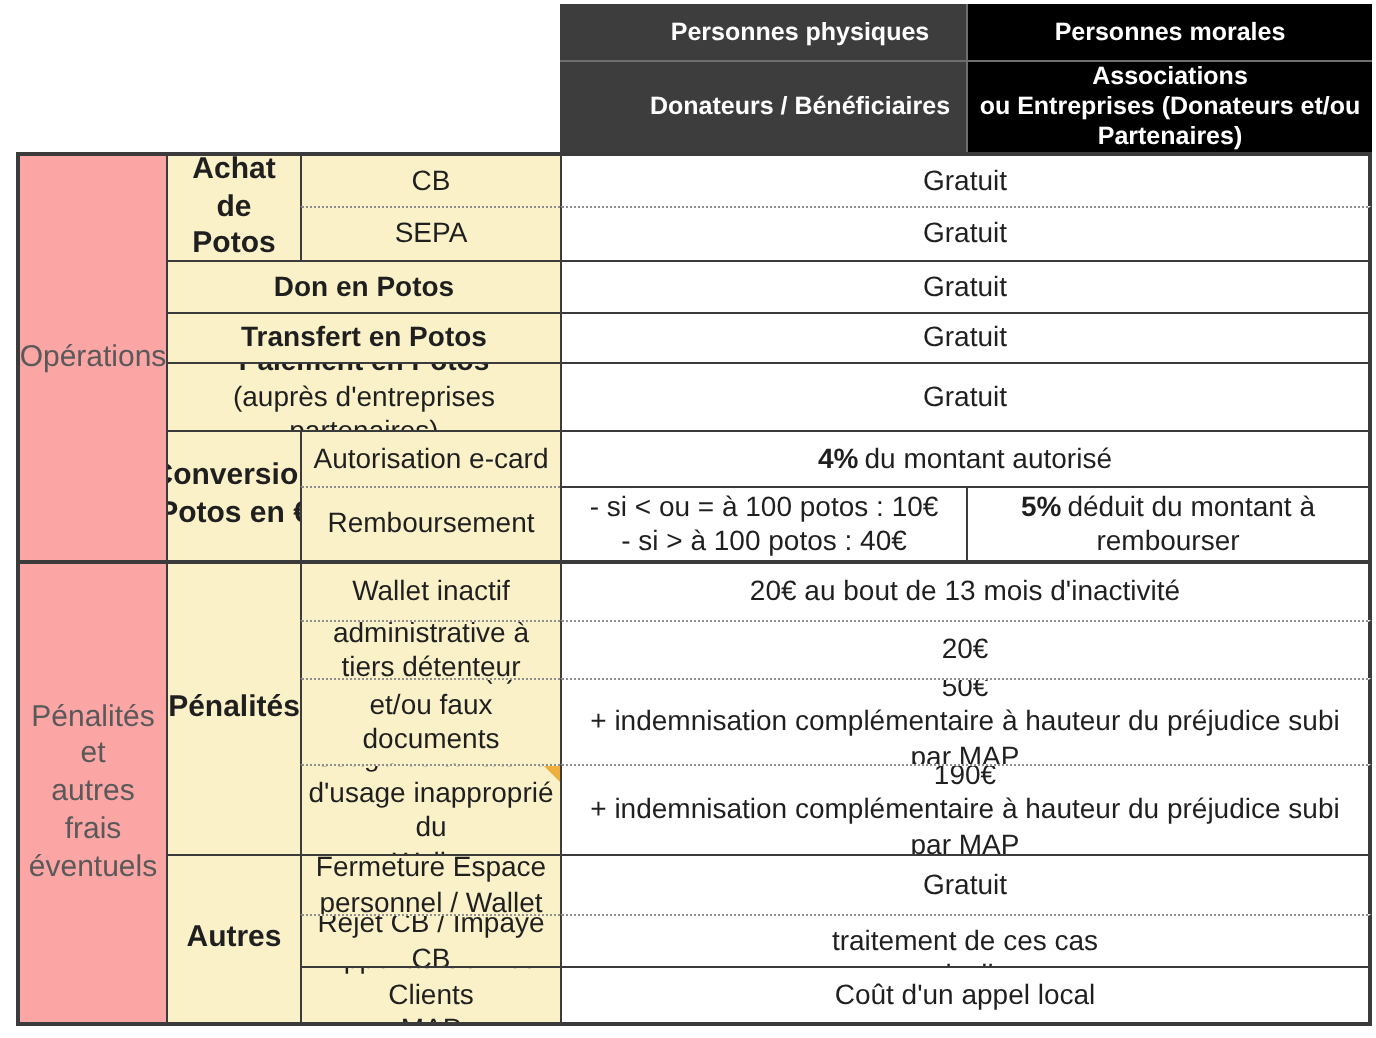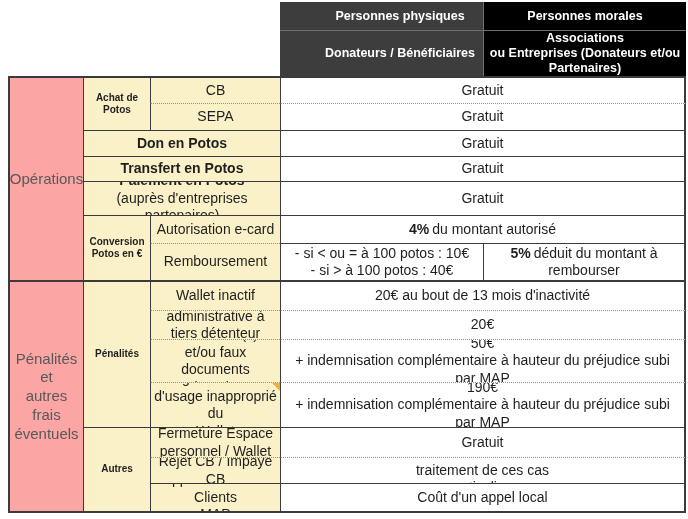--- a/index.html
+++ b/index.html
@@ -28,21 +28,21 @@
     font-size:14px;line-height:1.25;color:#1F1F1F;
     overflow:hidden;
   }
   .yellow{background:var(--accent-yellow);}
   .hdr{color:#fff;font-weight:700;font-size:12.5px;line-height:1.18;padding:2px 4px;}
   .hdr-gray{background:var(--header-gray);padding-left:41px;}
   .hdr-black{background:var(--header-black);}
   .hdr-sep-top{border-top:1px solid var(--header-divider);}
   .hdr-sep-left{border-left:1px solid var(--header-divider);}
   .group{font-weight:400;color:var(--group-text);font-size:15px;background:#fca5a5;}
-  .sub{font-weight:700;font-size:10px;}
+  .sub{font-weight:700;font-size:15px;}
   .bold{font-weight:700;}
   .preline{white-space:pre-line;}
   .b{font-weight:700;margin-right:3px;}
   .rel{position:relative;}
   .corner{position:absolute;top:0;right:0;width:0;height:0;
     border-top:8px solid var(--marker-orange);border-left:8px solid transparent;}
   
   .bt-s{border-top:1px solid var(--border-dark);}
   .bt-S{border-top:2px solid var(--border-dark);}
   .bt-d{border-top:1px dotted var(--dotted-gray);}

